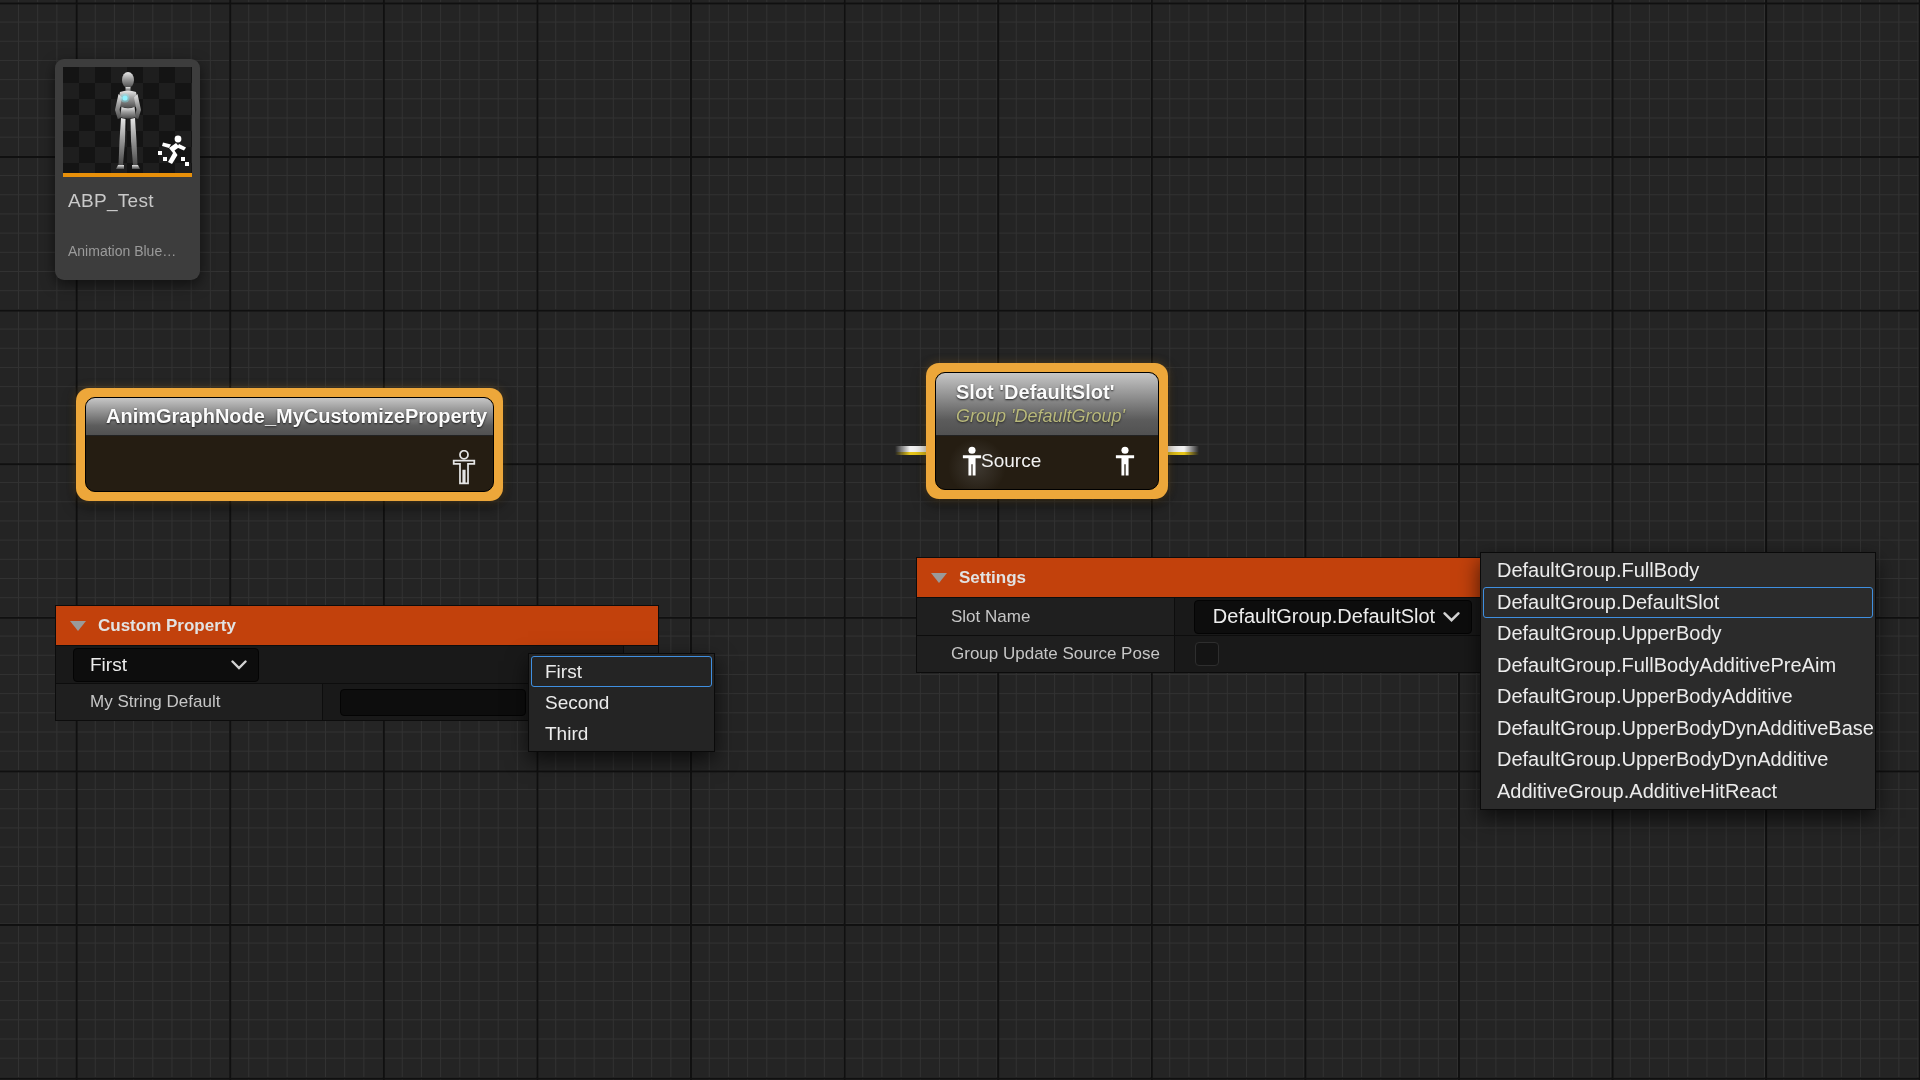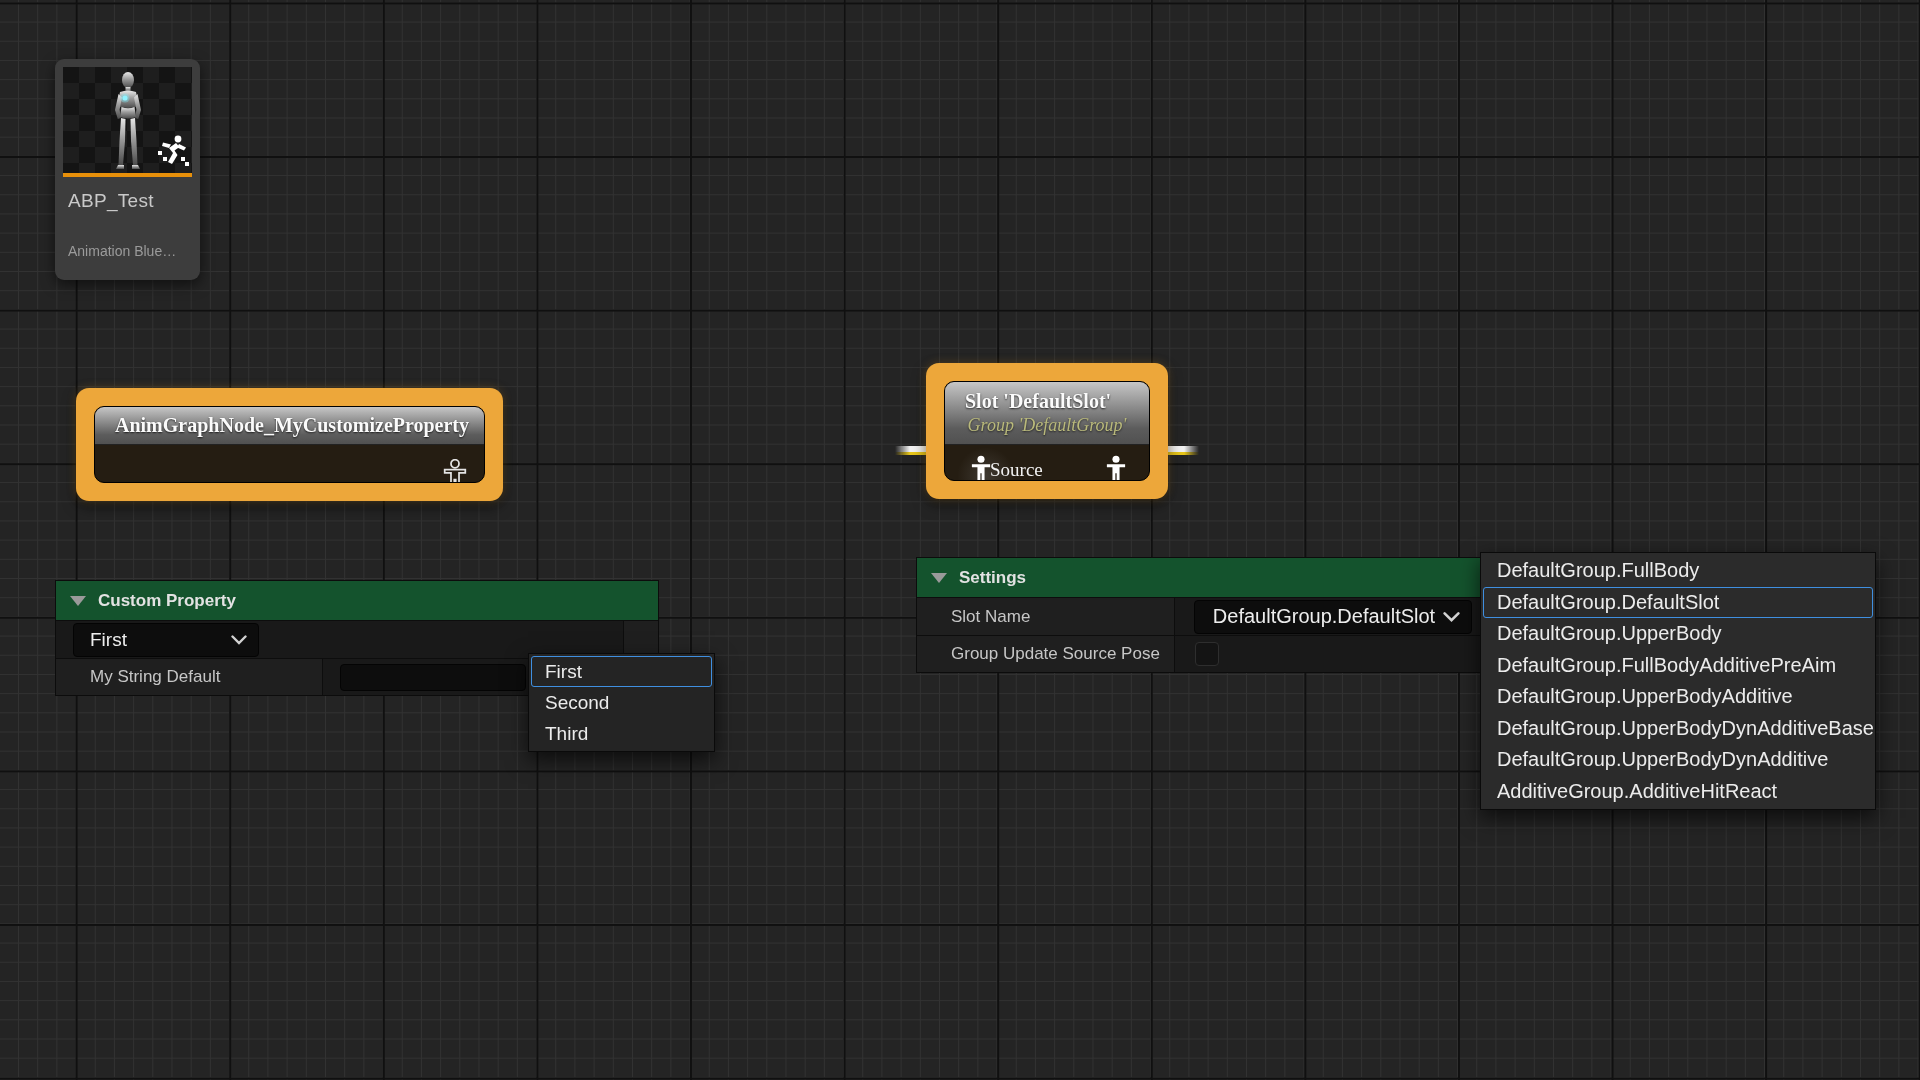--- a/index.html
+++ b/index.html
@@ -35,51 +35,50 @@
       conic-gradient(#1e1e1e 25%,#141414 0 50%,#1e1e1e 0 75%,#141414 0) 0 0/32px 32px;
     border-bottom:4px solid #e8900a;overflow:hidden;
   }
   .asset-thumb svg.mannequin{position:absolute;left:50%;top:4px;transform:translateX(-50%);}
   .asset-run-badge{position:absolute;right:2px;bottom:6px;width:38px;height:34px;}
   .asset-title{position:absolute;left:13px;top:131px;font-size:19px;color:#c9c9c9;letter-spacing:.3px;}
   .asset-subtitle{position:absolute;left:13px;top:184px;font-size:14px;color:#9b9b9b;}
   
   .node{
     position:absolute;background:var(--accent-orange);
-    border-radius:13px;padding:18px;z-index:2;
+    border-radius:13px;padding:9px;z-index:2;
     box-shadow:0 0 10px rgba(232,160,40,.25),0 6px 14px rgba(0,0,0,.5);
-    font-family:Liberation Serif, serif;
   }
   .node-inner{
     width:100%;height:100%;border-radius:10px;overflow:hidden;
     background:rgba(14,14,14,.9);border:1px solid #000;
     display:flex;flex-direction:column;
   }
   .node-header{
     background:linear-gradient(to bottom,#c6c6c6 0%,#8d8d8d 40%,#5c5c5c 75%,#515151 100%);
     border-bottom:1px solid #222;
     padding:0 20px;display:flex;flex-direction:column;justify-content:center;
   }
   .node-title{font-size:20px;font-weight:bold;color:#fbfbfb;text-shadow:0 1px 2px rgba(0,0,0,.75);white-space:nowrap;}
-  .node-subtitle{font-size:18px;font-style:italic;color:#b9b97b;text-shadow:0 1px 2px rgba(0,0,0,.6);margin-top:2px;text-align:center;}
+  .node-subtitle{font-size:18px;font-style:italic;color:#b9b97b;text-shadow:0 1px 2px rgba(0,0,0,.6);margin-top:2px;}
   .node-body{position:relative;flex:1;}
   .pin-glow{position:absolute;left:12px;top:2px;width:58px;height:58px;border-radius:50%;
     background:radial-gradient(circle,rgba(120,120,120,.30) 0%,rgba(120,120,120,0) 70%);}
   
   .wire{position:absolute;z-index:1;}
   .wire .w{position:absolute;top:0;height:6px;width:100%;background:var(--wire-white);}
   .wire .y{position:absolute;top:6px;height:3px;width:100%;background:var(--wire-yellow);}
   .wire.fade-left .w{background:linear-gradient(to left,var(--wire-white) 55%,rgba(242,242,242,0));}
   .wire.fade-left .y{background:linear-gradient(to left,var(--wire-yellow) 55%,rgba(230,197,26,0));}
   .wire.fade-right .w{background:linear-gradient(to right,var(--wire-white) 55%,rgba(242,242,242,0));}
   .wire.fade-right .y{background:linear-gradient(to right,var(--wire-yellow) 55%,rgba(230,197,26,0));}
   
   .panel{position:absolute;z-index:4;background:#1f1f1f;border:1px solid #0c0c0c;}
   .panel-header{
-    height:40px;background:#14532d;border-bottom:1px solid #0d0d0d;
+    height:40px;background:#c2410c;border-bottom:1px solid #0d0d0d;
     display:flex;align-items:center;padding-left:14px;
   }
   .tri-down{width:0;height:0;border-left:8px solid transparent;border-right:8px solid transparent;
     border-top:10px solid #9a9a9a;margin-right:12px;}
   .panel-header-label{font-size:17px;font-weight:bold;color:#e2e2e2;}
   .prow{display:flex;border-bottom:1px solid #0d0d0d;}
   .prow:last-child{border-bottom:none;}
   .pcell-label{
     display:flex;align-items:center;padding-left:34px;
     font-size:17px;color:#c6c6c6;background:#1f1f1f;border-right:1px solid #0d0d0d;
@@ -193,21 +192,21 @@
           <use href="#pose-person" fill="#fff"></use>
         </svg>
         <div style="position:absolute;left:45px;top:14px;font-size:19px;color:#f2f2f2;">Source</div>
         <svg width="22" height="31" viewBox="0 0 24 34" style="position:absolute;right:22px;top:10px;">
           <use href="#pose-person" fill="#fff"></use>
         </svg>
       </div>
     </div>
   </div>
 
-  <div class="panel" style="left:55px;top:580px;width:604px;text-align:right;">
+  <div class="panel" style="left:55px;top:605px;width:604px;text-align:right;">
     <div class="panel-header">
       <span class="tri-down"></span>
       <span class="panel-header-label">Custom Property</span>
     </div>
     <div class="prow" style="height:38px;">
       <div class="pcell-value">
         <div class="combo" style="margin-left:17px;width:186px;">
           <span style="padding-left:16px;">First</span>
           <svg class="chev" width="16" height="10" viewBox="0 0 16 10">
             <path d="M1.5 1.5 L8 8 L14.5 1.5" fill="none" stroke="#d2d2d2" stroke-width="2.4" stroke-linecap="round"></path>

